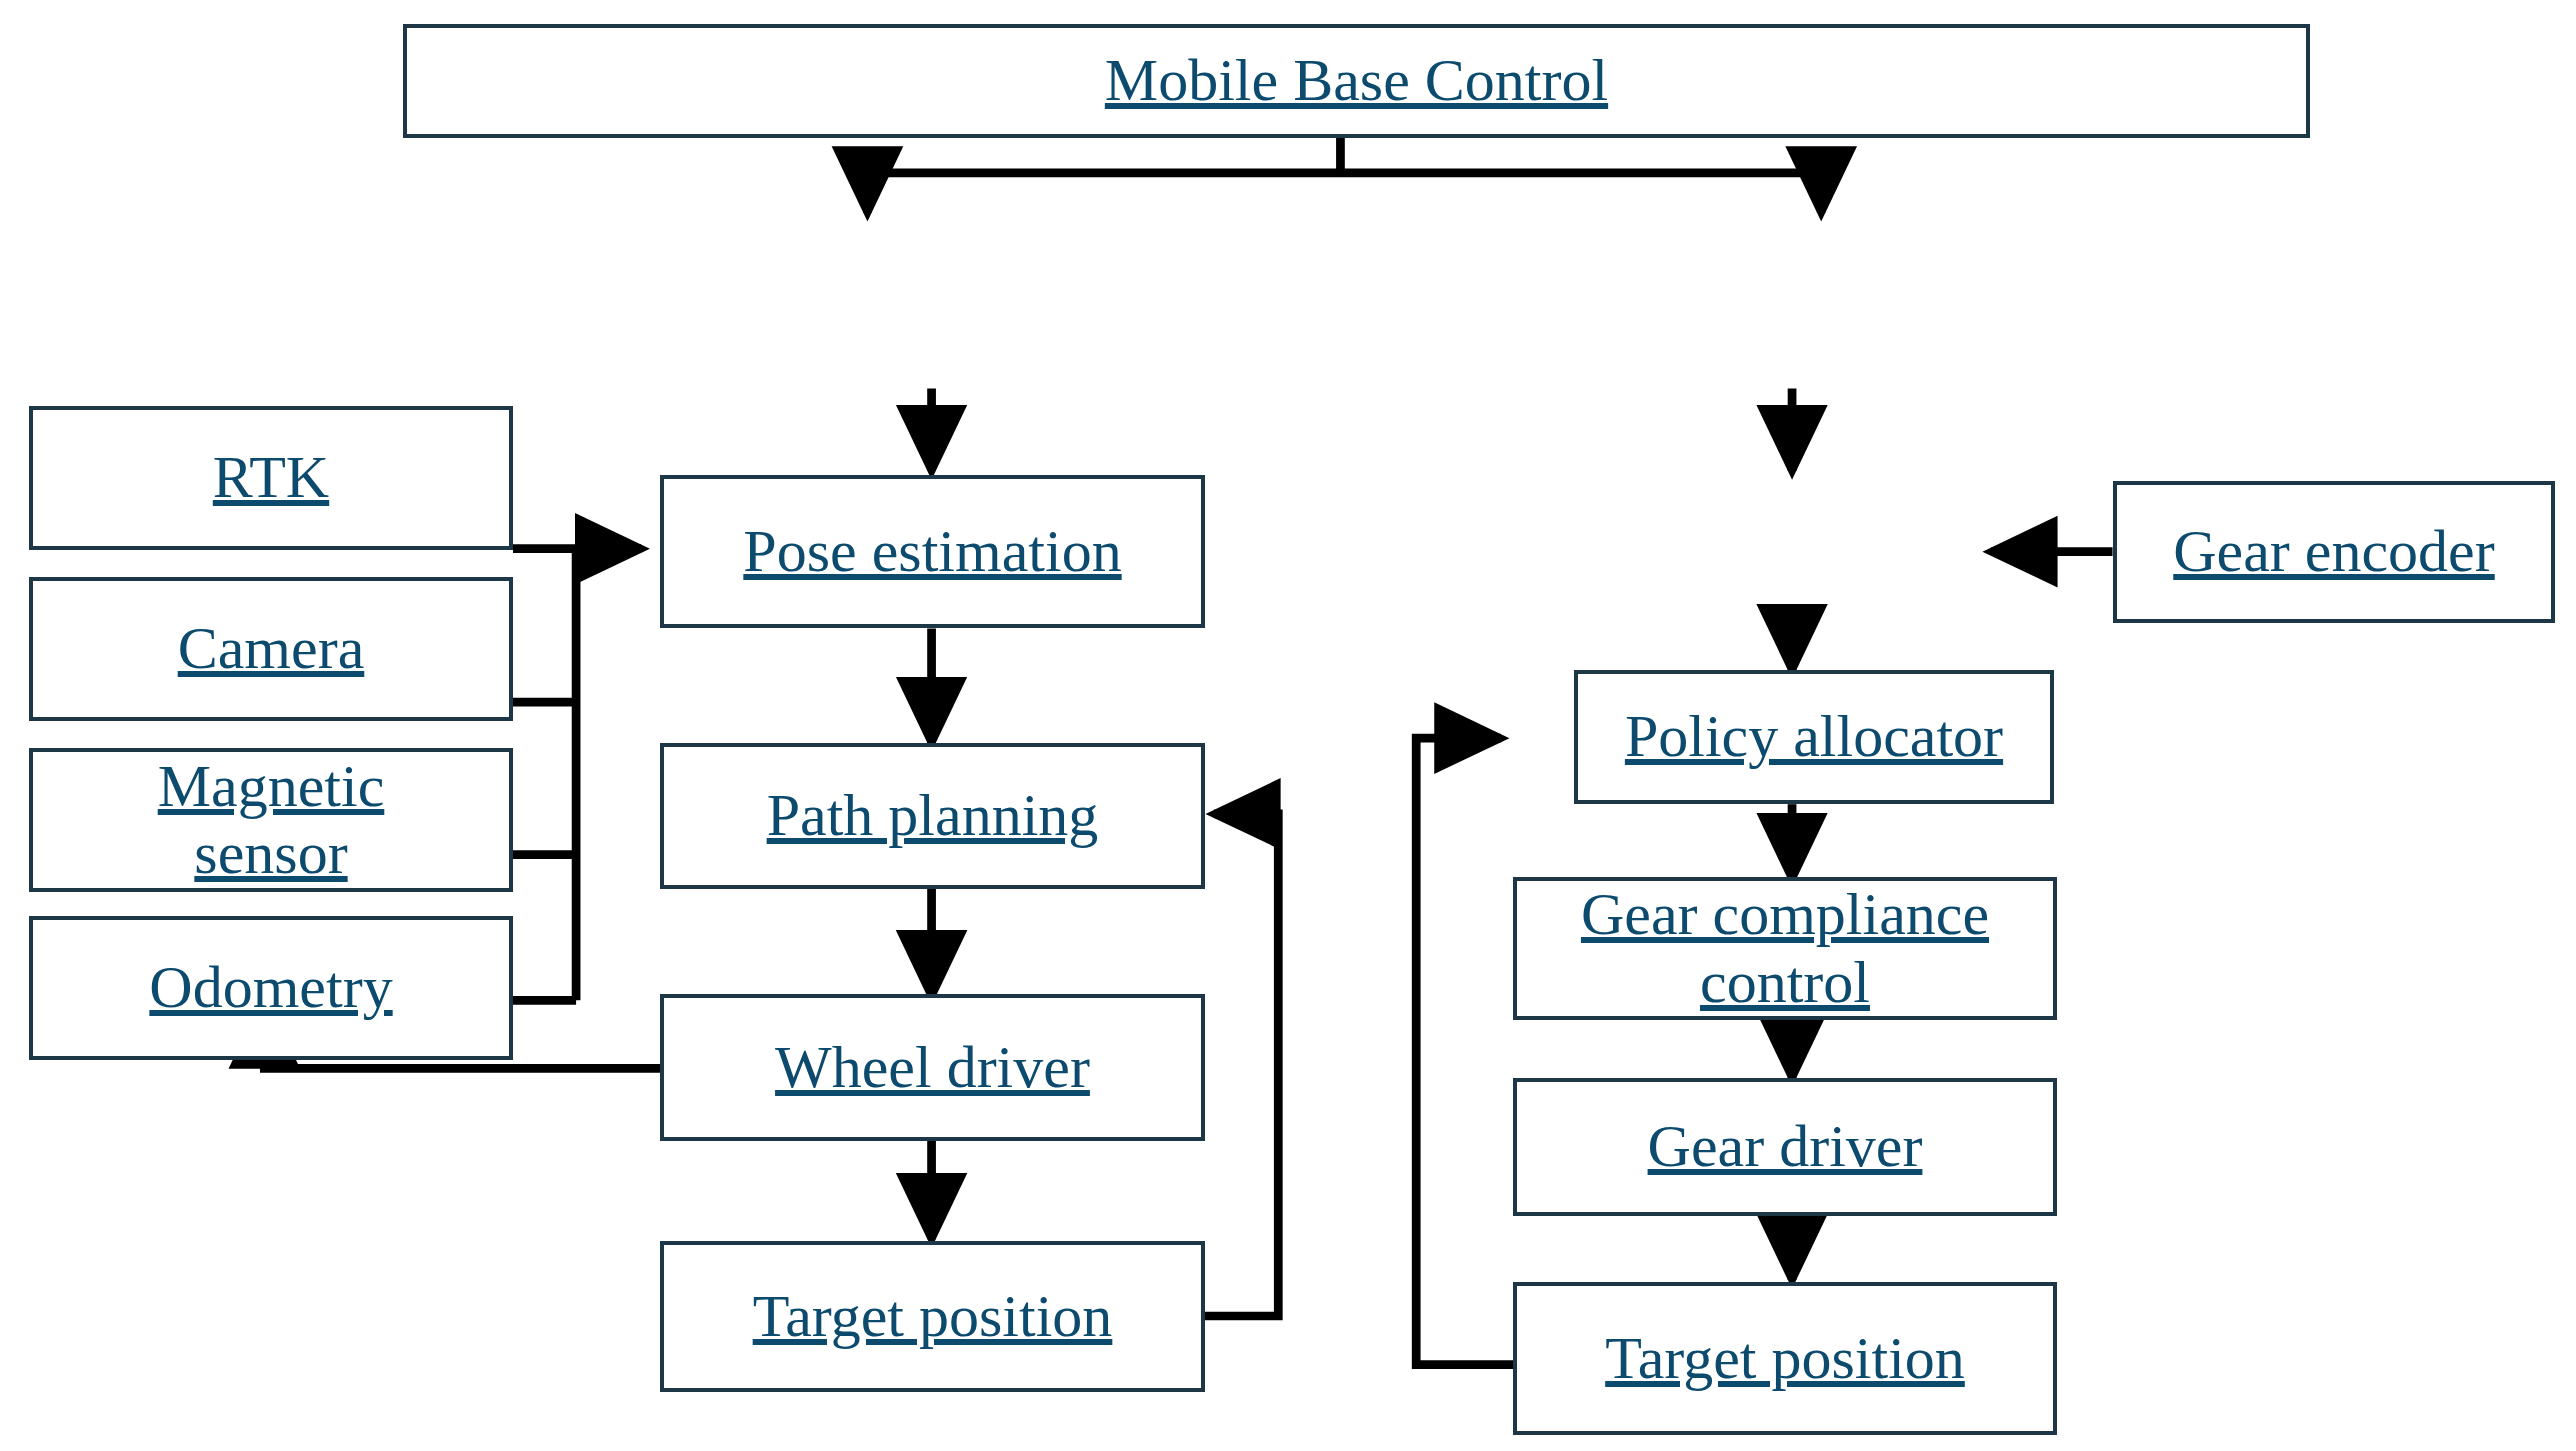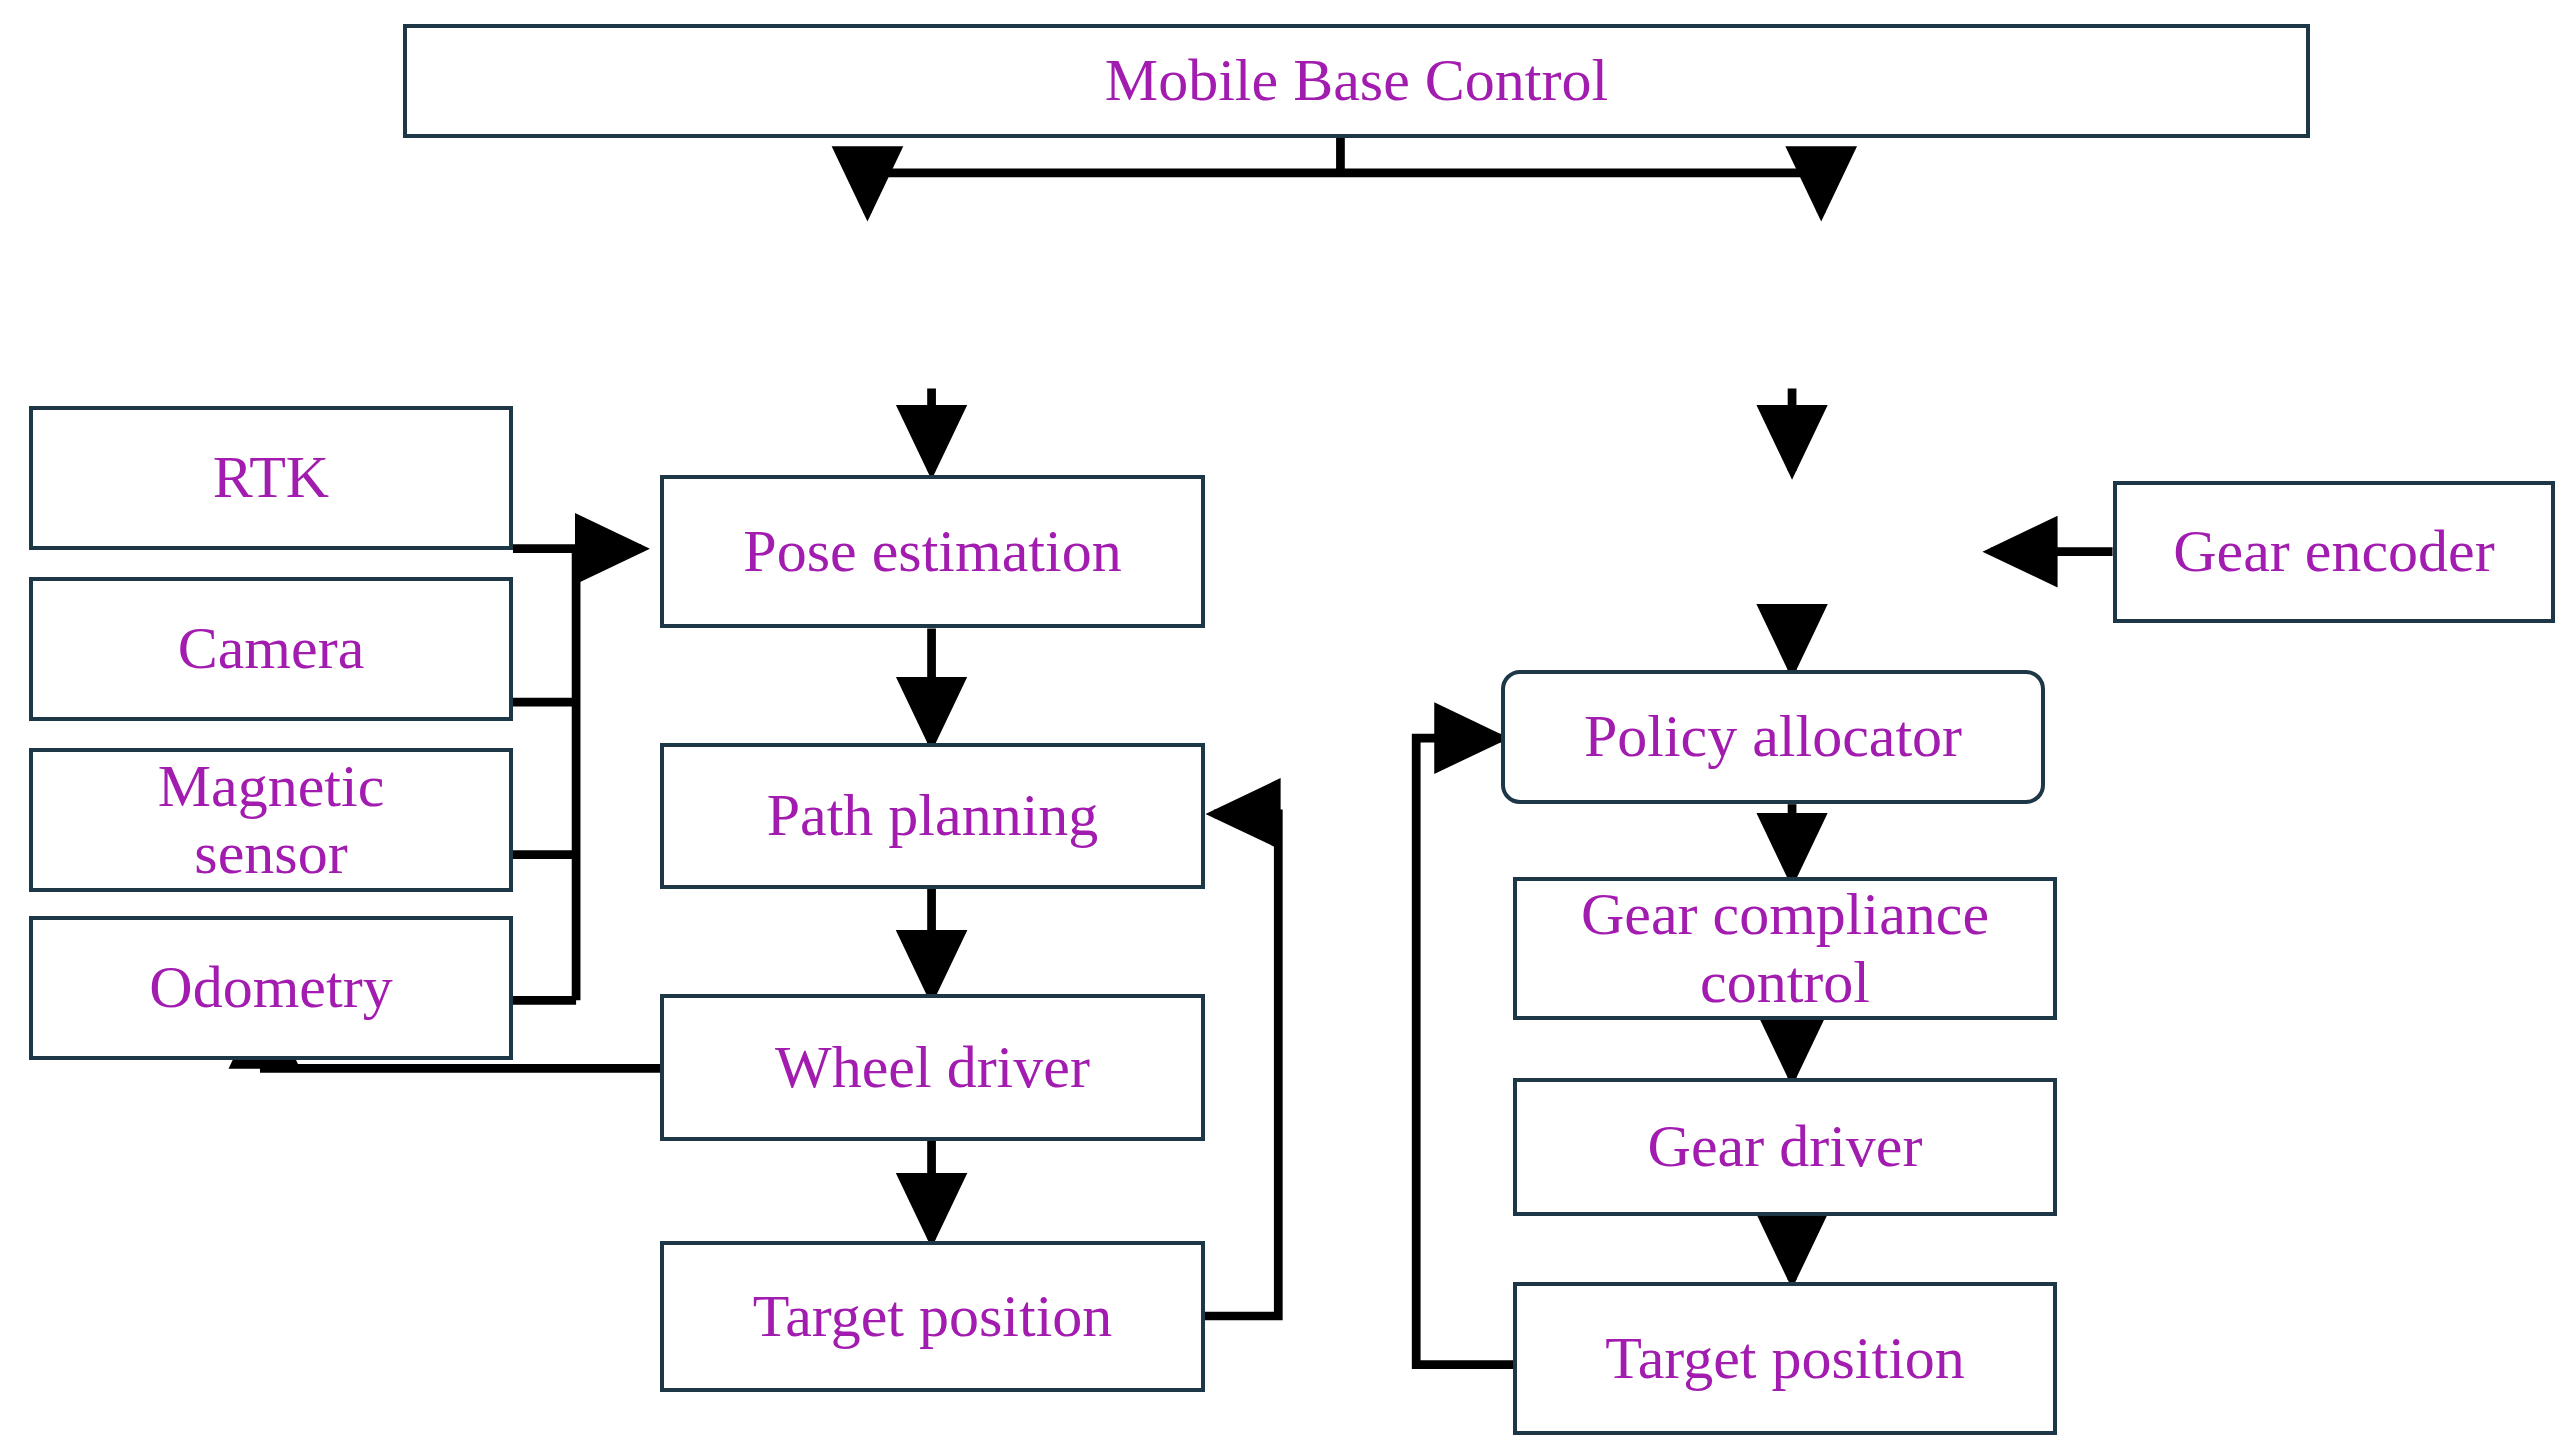--- a/index.html
+++ b/index.html
@@ -25,23 +25,24 @@
   }
   .node {
     position: absolute;
     box-sizing: border-box;
     background: #ffffff;
     border: 4.9px solid #1d3747;
     display: flex;
     align-items: center;
     justify-content: center;
     text-align: center;
-    color: #a21caf;
+    color: #0c4a6e;
     line-height: 1.12;
     z-index: 3;
+    text-decoration: underline;
   }
   .node .label {
     display: block;
     padding: 0 9.7px;
     white-space: pre-line;
   }
   .fs-lg { font-size: 60px; }
 </style>
 </head>
 <body>
@@ -128,21 +129,21 @@
 
   <div class="node fs-lg" style="left:660px; top:1241px; width:545px; height:151px;">
     <span class="label">Target position</span>
   </div>
 
 
   <div class="node fs-lg" style="left:2113px; top:481px; width:442px; height:142px;">
     <span class="label">Gear encoder</span>
   </div>
 
-  <div class="node fs-lg" style="left:1501px; top:670px; width:544px; height:134px;border-radius:19px;">
+  <div class="node fs-lg" style="left:1574px; top:670px; width:480px; height:134px;">
     <span class="label">Policy allocator</span>
   </div>
 
   <div class="node fs-lg" style="left:1513px; top:877px; width:544px; height:143px;">
     <span class="label">Gear compliance
 control</span>
   </div>
 
   <div class="node fs-lg" style="left:1513px; top:1078px; width:544px; height:138px;">
     <span class="label">Gear driver</span>

